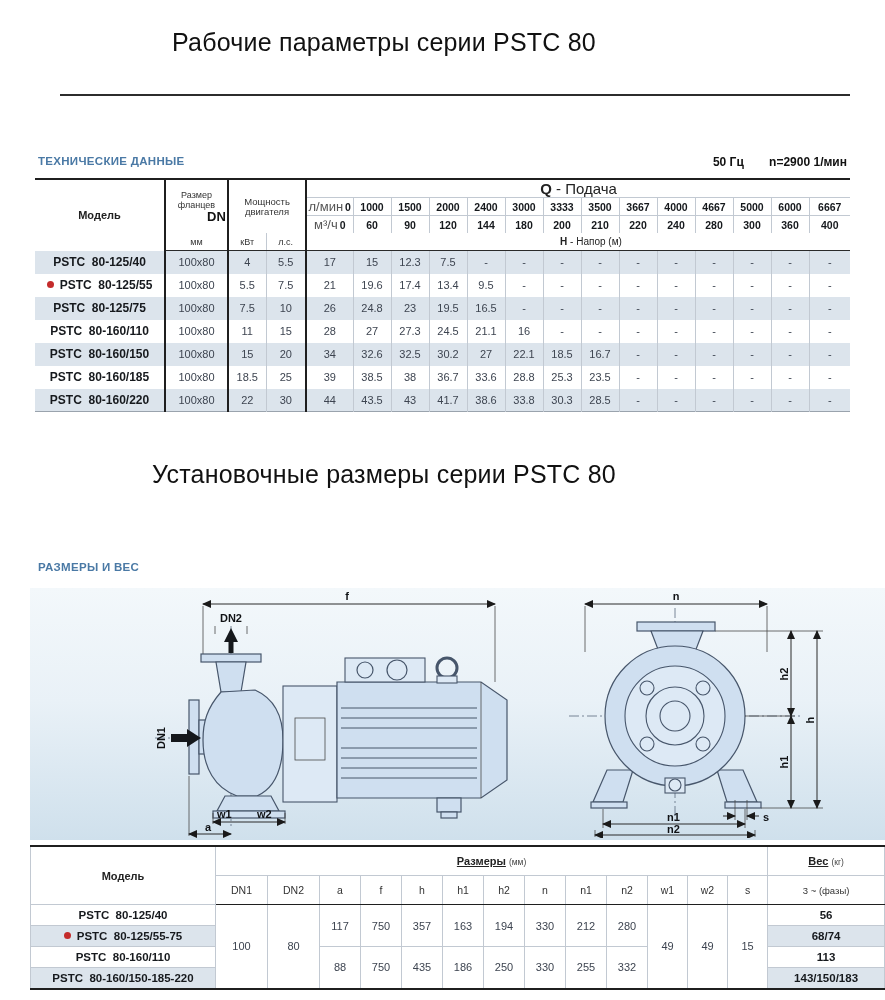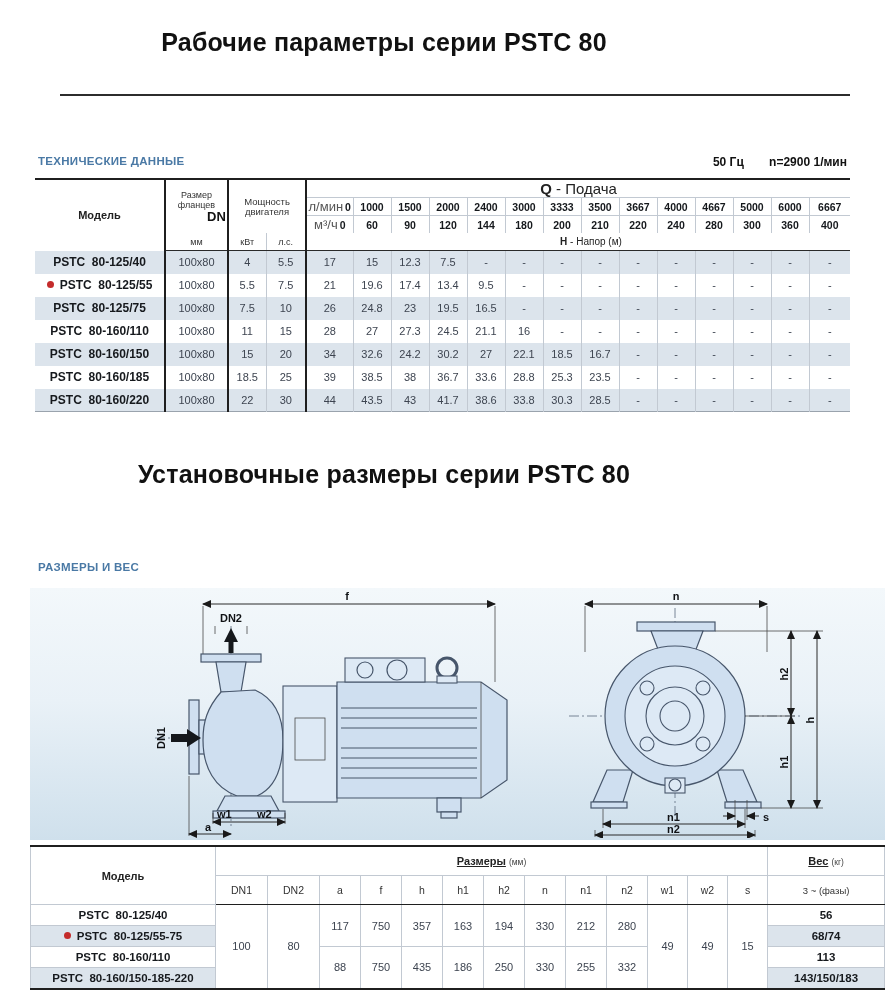--- a/index.html
+++ b/index.html
@@ -1,21 +1,21 @@
 <!DOCTYPE html>
 <html><head>
 <meta charset="utf-8">
 <style>
   html,body{margin:0;padding:0;}
   body{width:885px;height:1000px;background:#ffffff;position:relative;
        font-family:"Liberation Sans",sans-serif;color:#222;overflow:hidden;}
   .abs{position:absolute;}
 
   
-  .page-title{left:0;width:768px;text-align:center;font-size:25px;font-weight:bold;color:#111;letter-spacing:.2px;}
+  .page-title{left:0;width:768px;text-align:center;font-size:25px;font-weight:normal;color:#111;letter-spacing:.2px;}
   #title1{top:28px;}
   #title2{top:460px;}
   .rule{top:94px;left:60px;width:790px;border-top:2px solid #2c2c2c;height:0;}
 
   
   .sec-head{font-size:11.5px;font-weight:bold;color:#4a79a5;letter-spacing:.3px;}
   #tech-head{top:155px;left:38px;}
   #dims-head{top:561px;left:38px;}
   #freq-box{top:155px;right:38px;font-size:12px;font-weight:bold;color:#111;}
   #freq-box span{margin-left:22px;}
@@ -240,21 +240,21 @@
           <td class="gv">-</td>
           <td class="gv">-</td>
         </tr>
         <tr class="stripe">
           <th class="model"><span>PSTC  80-160/150</span></th>
           <td class="bL">100x80</td>
           <td class="bL">15</td>
           <td class="gv">20</td>
           <td class="bL">34</td>
           <td class="gv">32.6</td>
-          <td class="gv">24.2</td>
+          <td class="gv">32.5</td>
           <td class="gv">30.2</td>
           <td class="gv">27</td>
           <td class="gv">22.1</td>
           <td class="gv">18.5</td>
           <td class="gv">16.7</td>
           <td class="gv">-</td>
           <td class="gv">-</td>
           <td class="gv">-</td>
           <td class="gv">-</td>
           <td class="gv">-</td>

